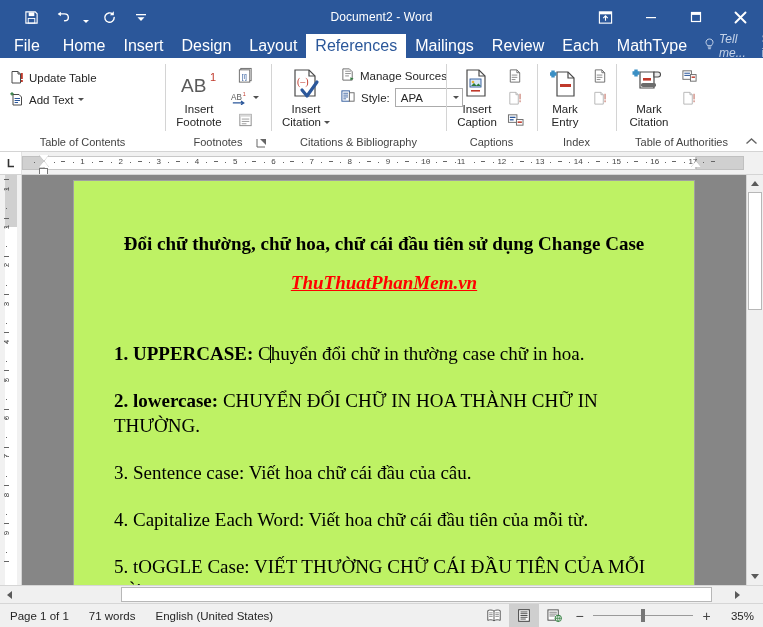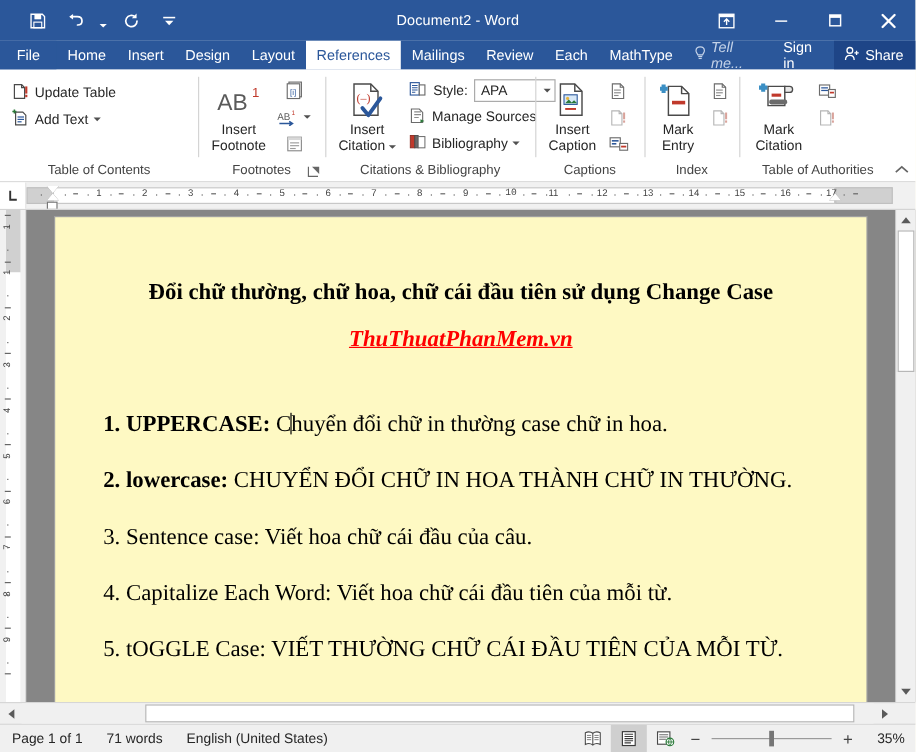--- a/index.html
+++ b/index.html
@@ -37,21 +37,21 @@
     color: #ffffff;
   }
 
   
   .tabbar {
     height: 24px; background: #2b579a; display: flex; align-items: stretch;
     flex: 0 0 24px; position: relative;
   }
   .tab {
     padding: 0 9px; display: flex; align-items: center;
-    color: #ffffff; font-size: 12px; white-space: nowrap;
+    color: #ffffff; font-size: 16px; white-space: nowrap;
   }
   .tab.file { background: #2b579a; padding: 0 14px; }
   .tab.active { background: #ffffff; color: #2b579a; }
   .tabbar-right { margin-left: auto; display: flex; align-items: stretch; }
   .tellme {
     display: flex; align-items: center; gap: 4px; padding: 0 8px;
     color: #c5d3e8; font-size: 12px; font-style: italic;
   }
   .signin { display: flex; align-items: center; padding: 0 8px; color: #ffffff; font-size: 12px; }
   .share {
@@ -149,21 +149,21 @@
   .vstrip.gray { background: #d0d0d0; }
   .vtick { position: absolute; left: 6px; font-size: 8px; color: #444444; transform: translate(-50%,-50%) rotate(-90deg); }
   .vdash { position: absolute; left: 4px; width: 5px; height: 1px; background: #666666; }
   .vdot { position: absolute; left: 6px; width: 1px; height: 1px; background: #666666; }
 
   .canvas {
     flex: 1; background: #868686; position: relative; overflow: hidden;
     display: flex; justify-content: center;
   }
   .page {
-    background: #fef9c3; width: 676px; margin-top: 6px; position: relative;
+    background: #bef264; width: 620px; margin-top: 6px; position: relative;
     box-shadow: 0 0 0 1px #a0a0a0;
     min-height: 100%;
   }
   .doc-body { padding: 28px 40px 0 40px; font-family: "Liberation Serif", serif; color: #000000; }
   .doc-title {
     text-align: center; font-weight: bold; font-size: 19px; line-height: 26px; margin-top: 22px;
   }
   .doc-sub {
     text-align: center; font-size: 19px; line-height: 26px; margin-top: 13px;
     color: #ff0000; font-style: italic; font-weight: bold; text-decoration: underline;
@@ -409,54 +409,43 @@
                 <path d="M12 23l5 6 10-14" fill="none" stroke="#2b579a" stroke-width="3.2" stroke-linecap="round" stroke-linejoin="round"></path>
               </svg>
           </span>
           <span class="lbl">Insert</span>
           <span class="lbl2">
               <span>Citation</span>
               <span class="caret-sm"></span>
             </span>
         </div>
         <div class="smallcol" style="padding-top:2px;">
+          <div class="smallbtn">
+            <span>
+              <svg width="16" height="15" viewBox="0 0 17 16">
+                  <path d="M3 2h7l3 3v9H3z" fill="#fff" stroke="#6b6b6b" stroke-width="1"></path>
+                  <path d="M5.5 4.5h6M5.5 7h6M5.5 9.5h4" stroke="#8a8a8a" stroke-width="1"></path>
+                  <path d="M11 11l3.5 1.6-3.5 1.6z" fill="#2b7a3a"></path>
+                </svg>
+            </span>
+            <span>Manage Sources</span>
+          </div>
           <div class="smallbtn" style="gap:5px;">
             <span>
               <svg width="16" height="15" viewBox="0 0 17 16">
                   <rect x="2" y="2" width="8" height="11" fill="#fff" stroke="#2b579a" stroke-width="1"></rect>
                   <path d="M3.5 4.5h5M3.5 6.5h5M3.5 8.5h5M3.5 10.5h3" stroke="#2b579a" stroke-width="0.9"></path>
                   <rect x="10" y="4" width="5" height="9" fill="#fff" stroke="#6b6b6b" stroke-width="1"></rect>
                 </svg>
             </span>
             <span>Style:</span>
             <span class="stylebox">
               <span>APA</span>
               <span class="caret-sm"></span>
             </span>
-          </div>
-          <div class="smallbtn">
-            <span>
-              <svg width="16" height="15" viewBox="0 0 17 16">
-                  <path d="M3 2h7l3 3v9H3z" fill="#fff" stroke="#6b6b6b" stroke-width="1"></path>
-                  <path d="M5.5 4.5h6M5.5 7h6M5.5 9.5h4" stroke="#8a8a8a" stroke-width="1"></path>
-                  <path d="M11 11l3.5 1.6-3.5 1.6z" fill="#2b7a3a"></path>
-                </svg>
-            </span>
-            <span>Manage Sources</span>
-          </div>
-          <div class="smallbtn">
-            <span>
-              <svg width="16" height="15" viewBox="0 0 17 16">
-                  <rect x="2" y="2" width="4" height="11" fill="#c0392b" stroke="#8a2b20" stroke-width="0.8"></rect>
-                  <rect x="6" y="2" width="3" height="11" fill="#6b6b6b" stroke="#4a4a4a" stroke-width="0.8"></rect>
-                  <rect x="9" y="3" width="6" height="10" fill="#fff" stroke="#6b6b6b" stroke-width="0.9"></rect>
-                </svg>
-            </span>
-            <span>Bibliography</span>
-            <span class="caret-sm"></span>
           </div>
         </div>
       </div>
       <div class="rgroup-label">Citations &amp; Bibliography</div>
     </div>
 
     <div class="rgroup" style="width:91px;">
       <div class="rgroup-body">
         <div class="bigbtn" style="min-width:52px;">
           <span class="glyph">

